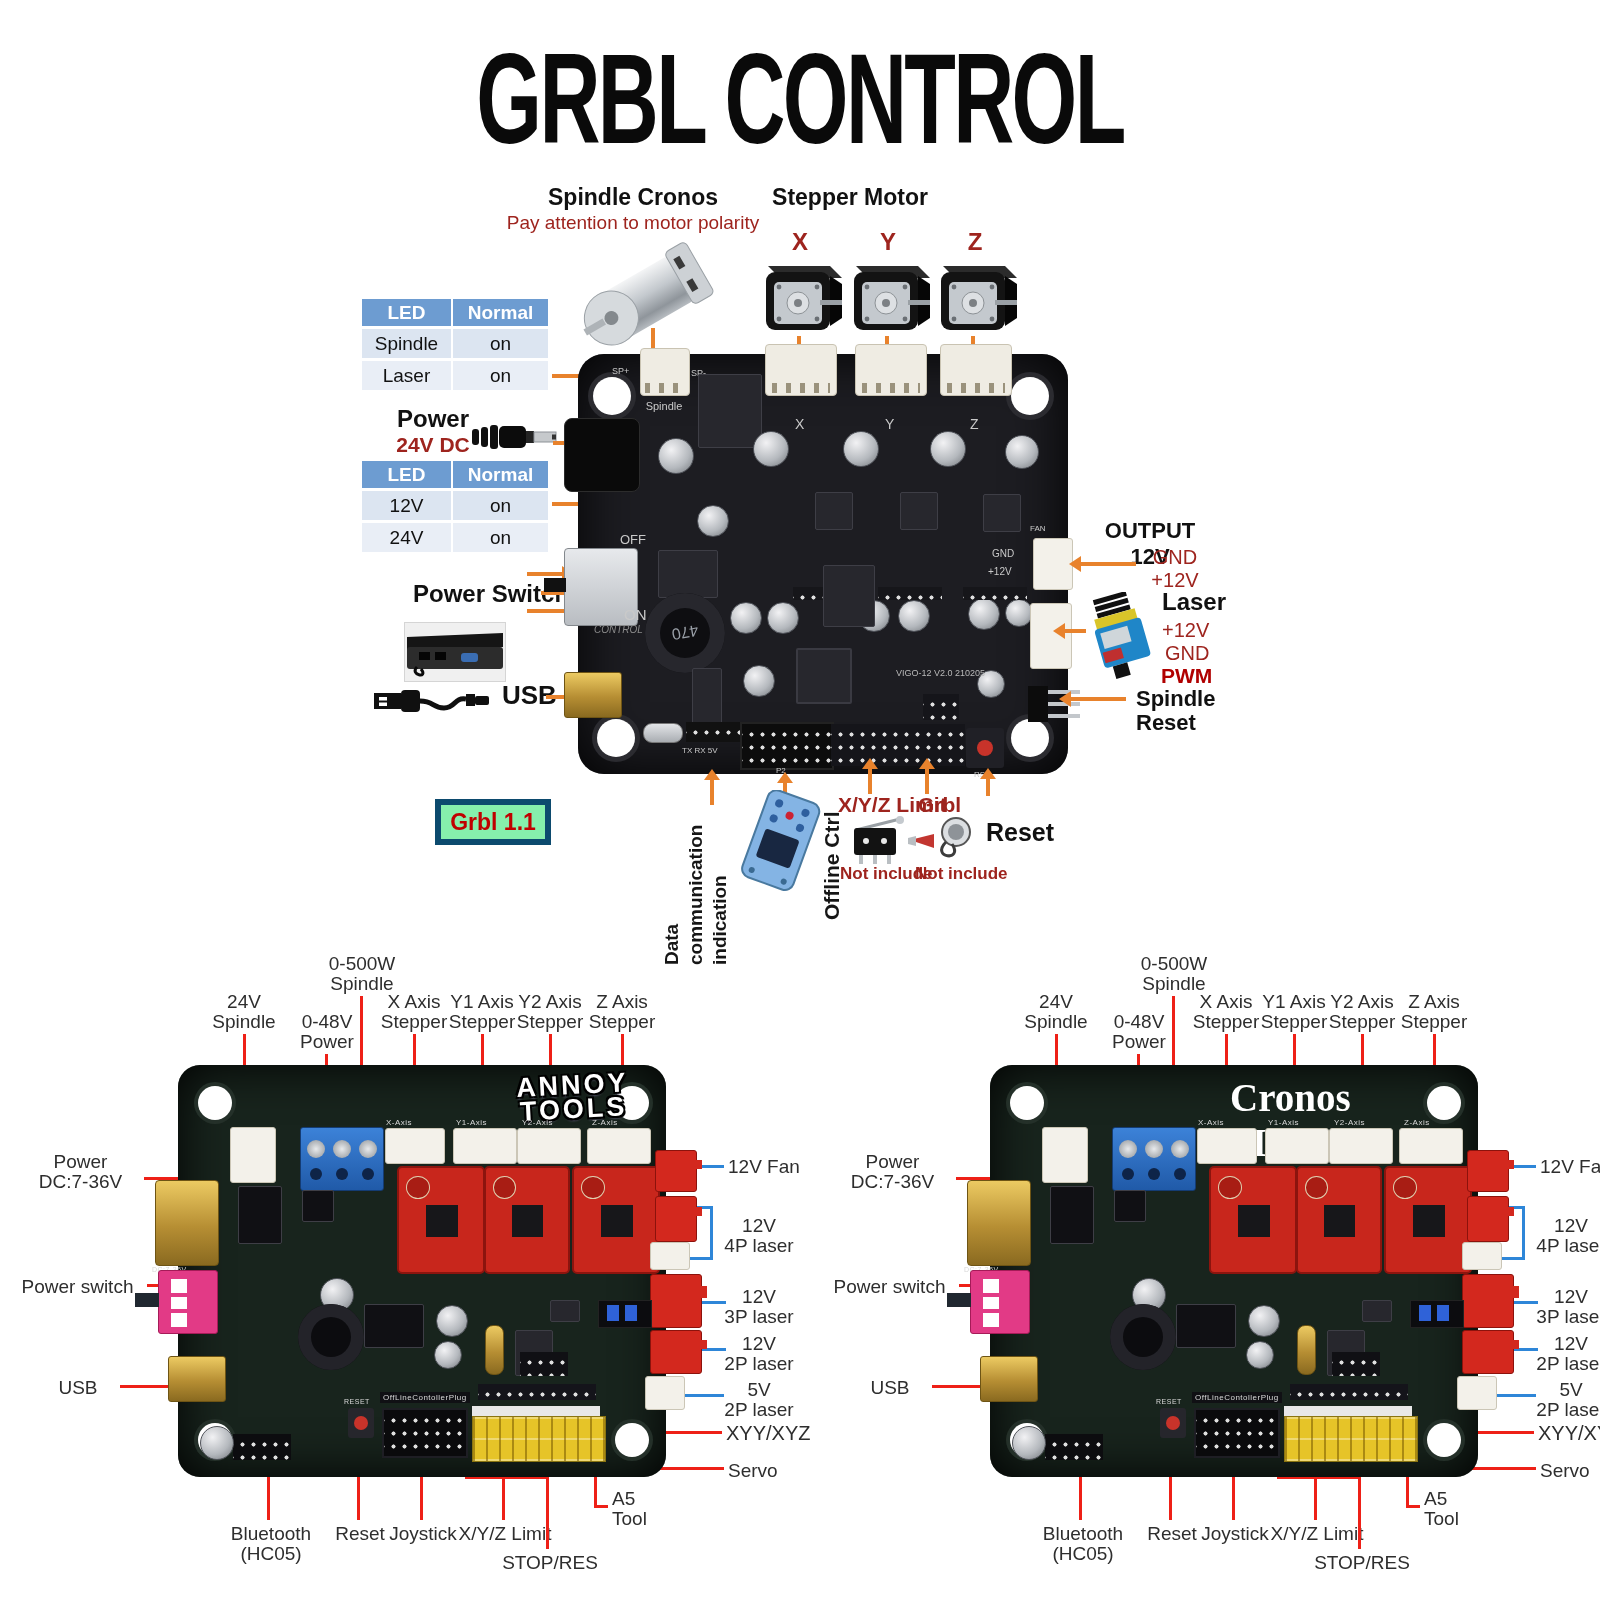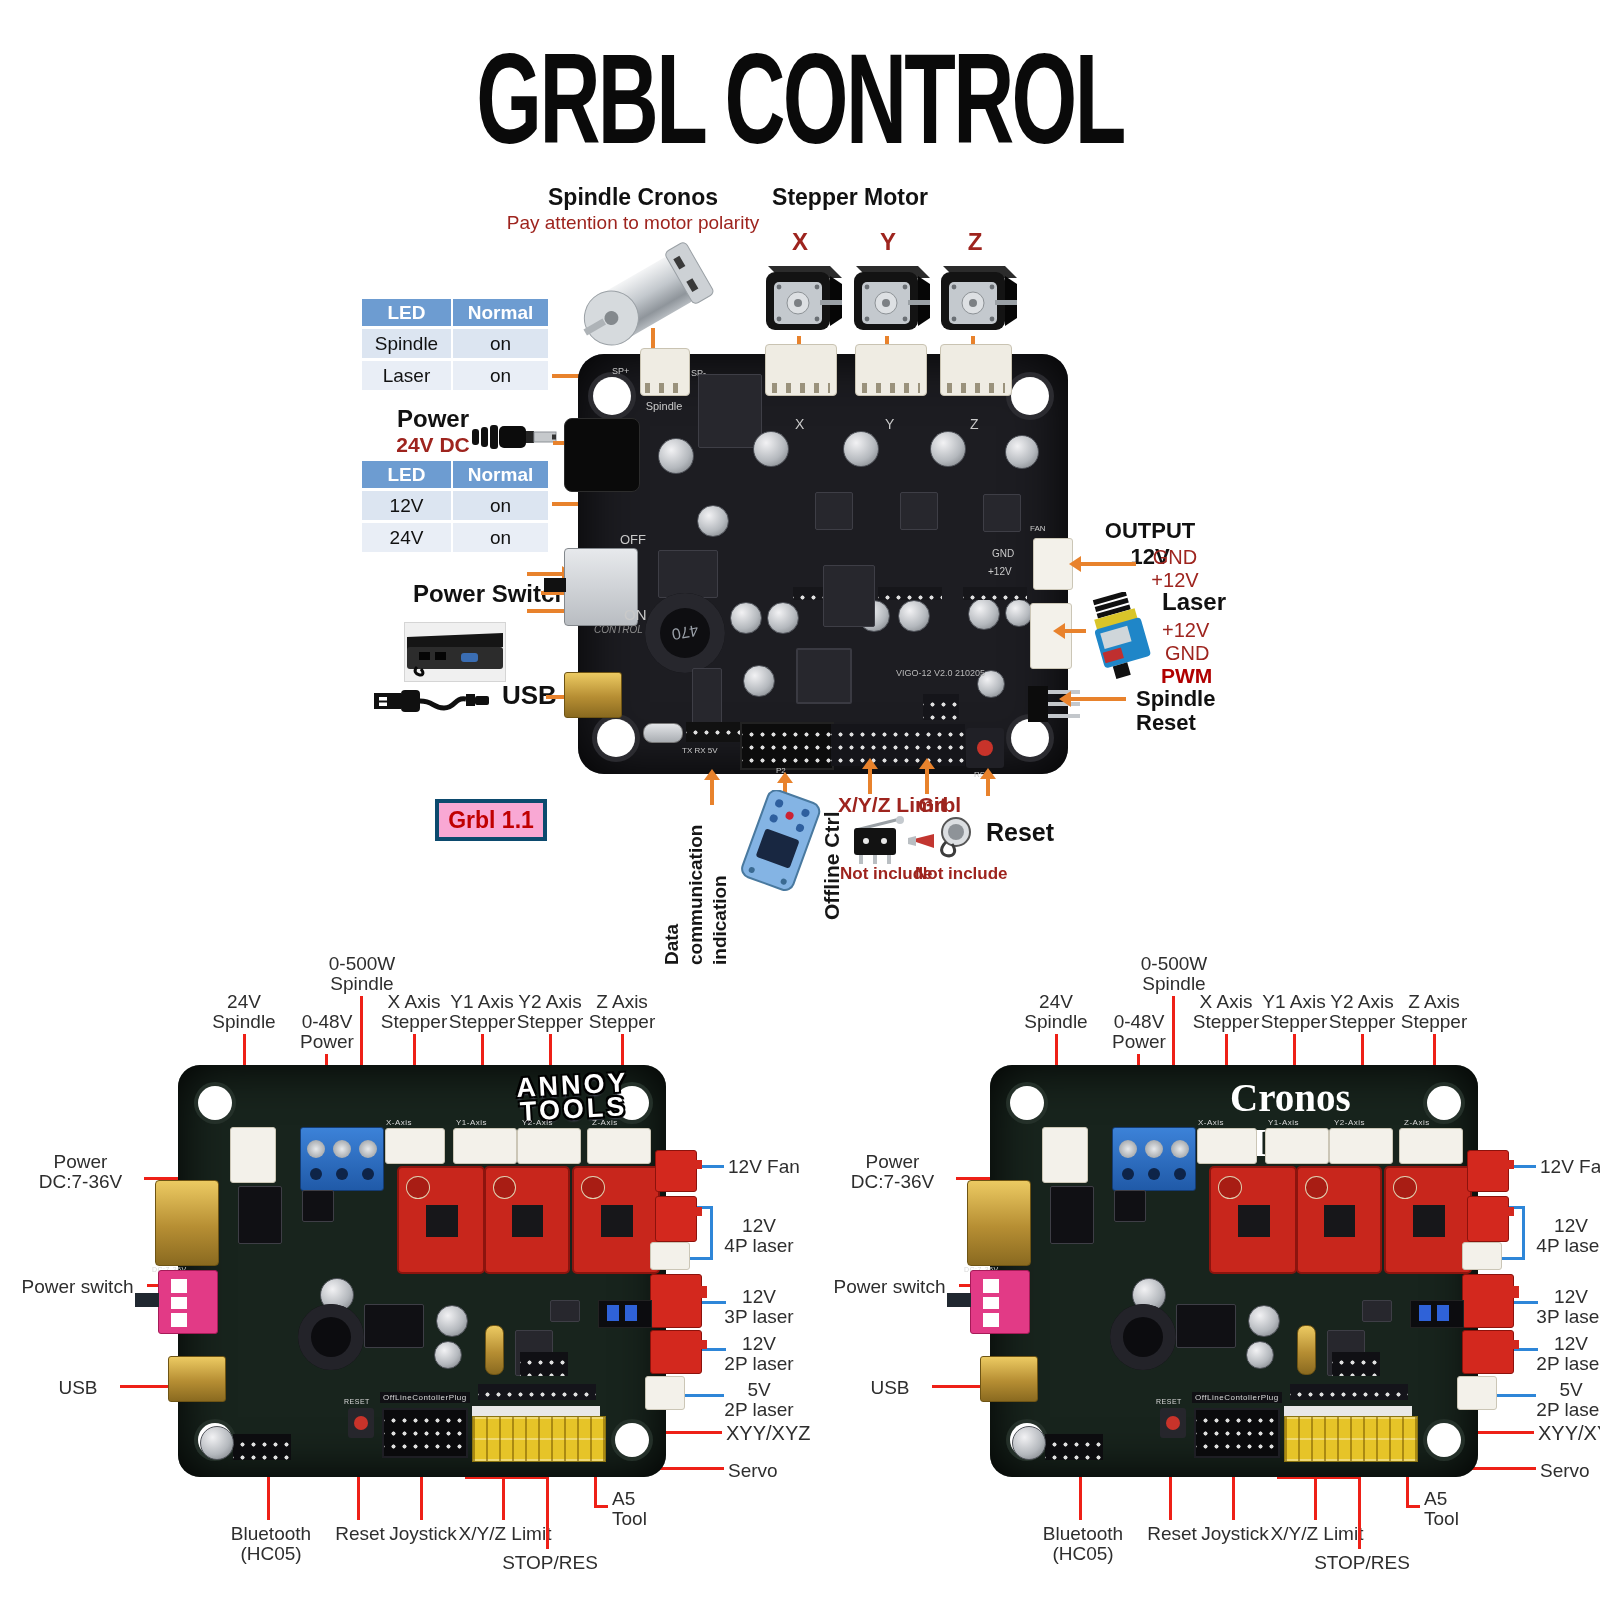--- a/index.html
+++ b/index.html
@@ -206,21 +206,21 @@
       <rect x="7" y="18.5" width="8" height="3.5" fill="#fff"></rect>
     <rect x="29" y="6" width="19" height="22" rx="4" fill="#101010"></rect>
     <path d="M48,17 C62,17 60,24 72,24 84,24 82,13 94,15" stroke="#101010" stroke-width="5" fill="none"></path>
     <rect x="94" y="10" width="9" height="12" fill="#101010"></rect>
     <rect x="103" y="12" width="14" height="9" rx="2" fill="#101010"></rect>
   </svg>
 </div>
 <div class="abs b" style="left:502px;top:680px;font-size:26px">USB</div>
 <div class="ar" style="left:546px;top:695px;width:24px"></div>
 
-<div class="abs ctr b" style="left:435px;top:799px;width:104px;height:34px;line-height:34px;font-size:23px;color:#c00000;background:#f9a8d4;border:4px solid #0c4a6e">Grbl 1.1</div>
+<div class="abs ctr b" style="left:435px;top:799px;width:104px;height:34px;line-height:34px;font-size:23px;color:#c00000;background:#86efac;border:6px solid #0c4a6e">Grbl 1.1</div>
 
 <div id="pcb" class="abs">
   <div class="hole" style="left:15px;top:23px;width:38px;height:38px"></div>
   <div class="hole" style="left:433px;top:23px;width:38px;height:38px"></div>
   <div class="hole" style="left:19px;top:365px;width:38px;height:38px"></div>
   <div class="hole" style="left:433px;top:365px;width:38px;height:38px"></div>
 
   <div class="jst" style="left:62px;top:-6px;width:48px;height:46px">
       <i></i>
     </div>

